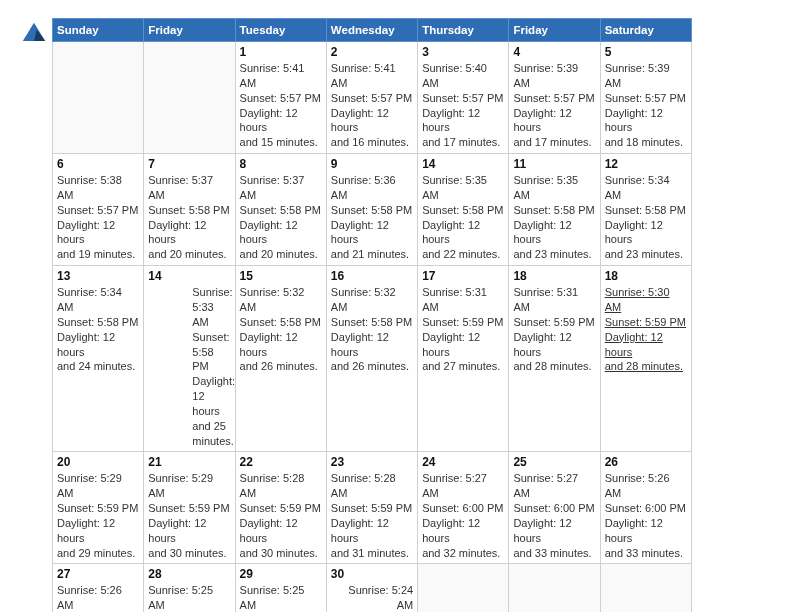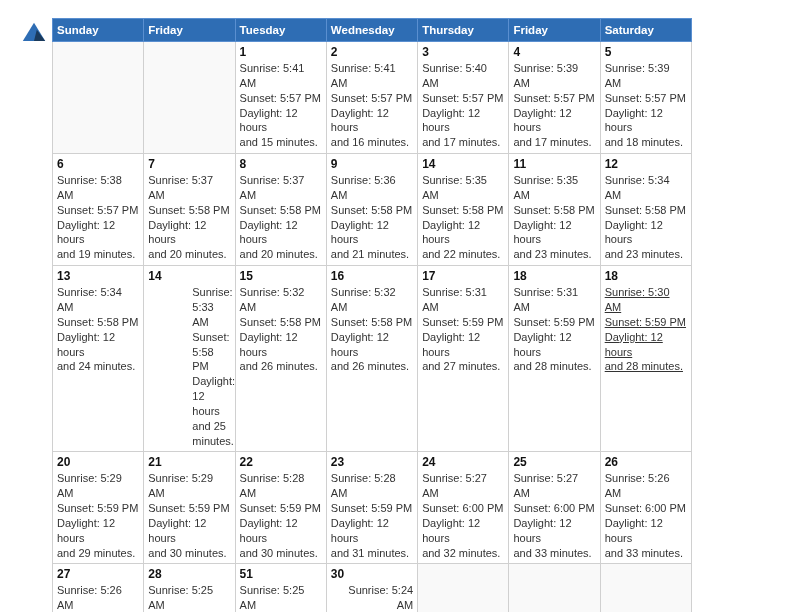--- a/index.html
+++ b/index.html
@@ -330,21 +330,21 @@
 and 34 minutes.</div>
           </td>
           <td>
             <span class="day-num">28</span>
             <div class="day-info" style="white-space: pre-line;">Sunrise: 5:25 AM
 Sunset: 6:00 PM
 Daylight: 12 hours
 and 35 minutes.</div>
           </td>
           <td>
-            <span class="day-num">51</span>
+            <span class="day-num">29</span>
             <div class="day-info" style="white-space: pre-line;">Sunrise: 5:25 AM
 Sunset: 6:00 PM
 Daylight: 12 hours
 and 35 minutes.</div>
           </td>
           <td>
             <span class="day-num">30</span>
             <div class="day-info" style="white-space: pre-line; text-align: right;">Sunrise: 5:24 AM
 Sunset: 6:01 PM
 Daylight: 12 hours

